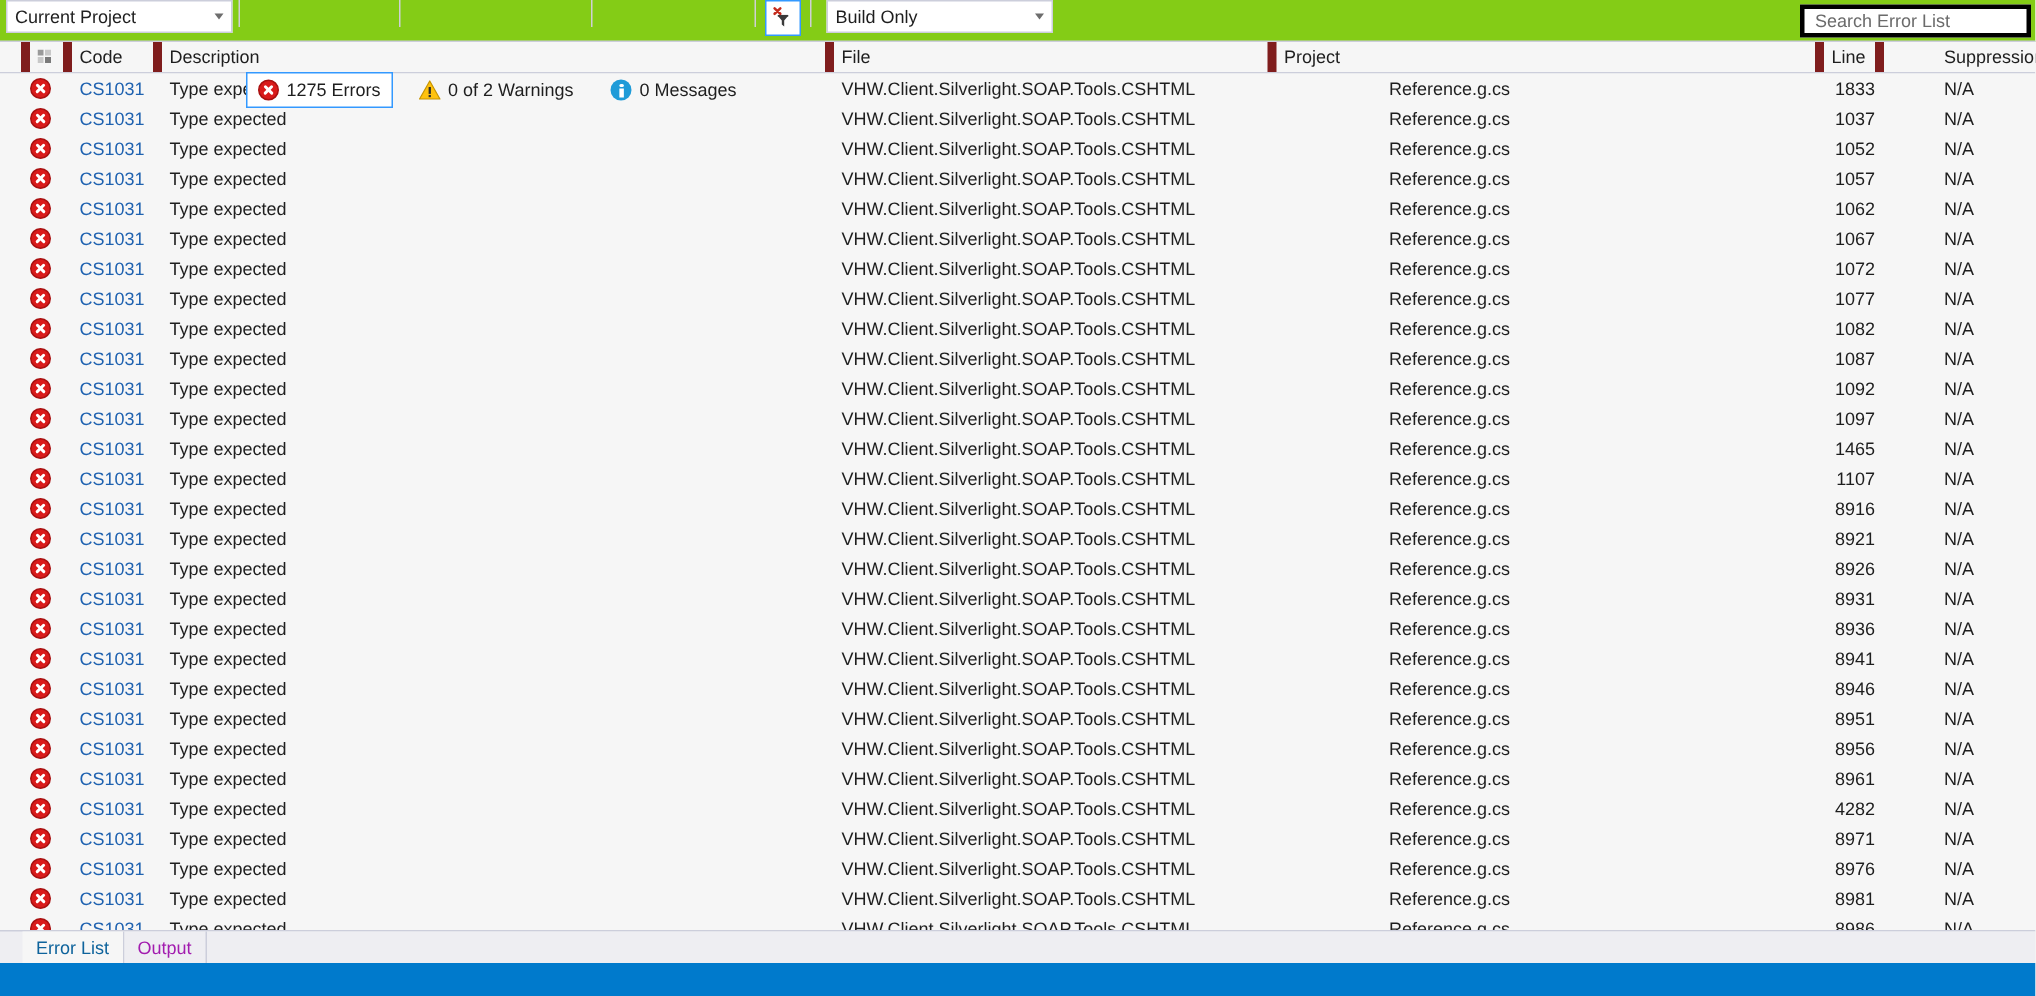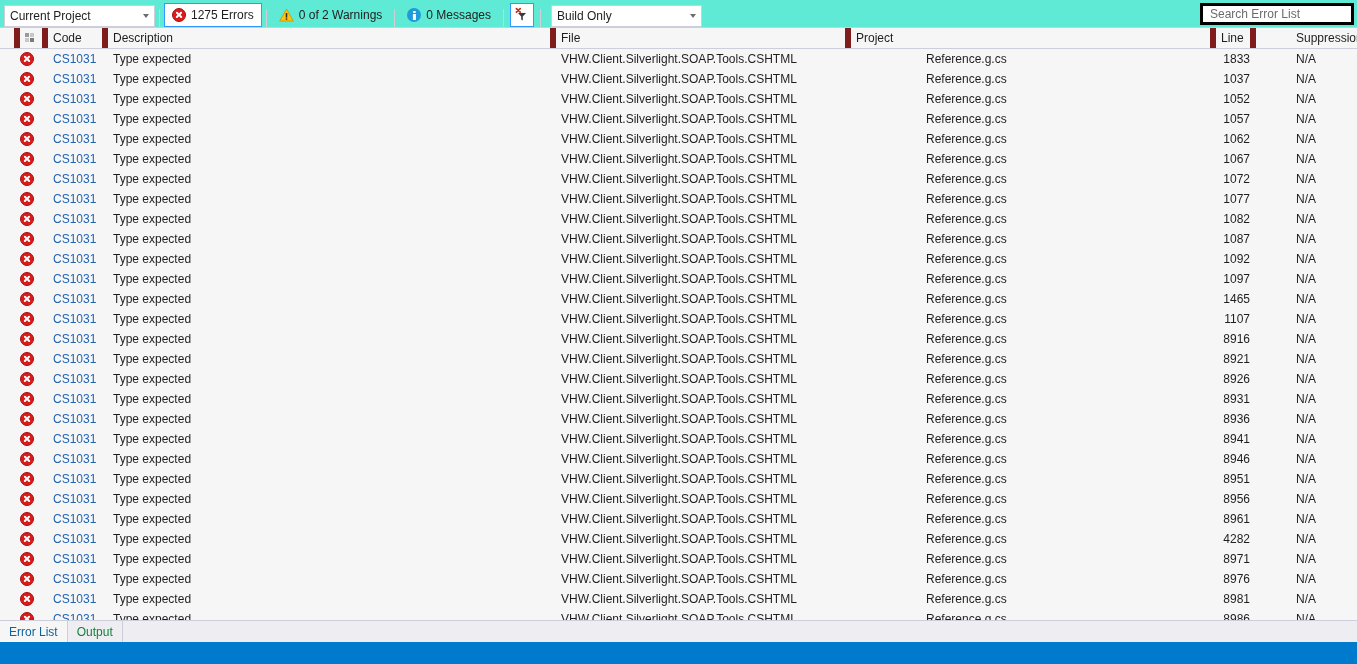--- a/index.html
+++ b/index.html
@@ -12,22 +12,22 @@
     font-size: 12px;
     color: #1e1e1e;
     -webkit-font-smoothing: antialiased;
   }
 
   .app { width: 1357px; height: 664px; display: flex; flex-direction: column; background: #f6f6f6; }
 
   
   .toolbar {
     height: 28px; min-height: 28px;
-    display: flex; align-items: flex-end;
-    background: #5eead4;
+    display: flex; align-items: flex-start;
+    background: #84cc16;
     border-bottom: 1px solid #cccedb;
     padding: 0 2px;
     position: relative;
   }
   .combo {
     height: 22px;
     background: #ffffff;
     border: 1px solid #cccedb;
     display: flex; align-items: center;
     padding: 0 0 0 5px;
@@ -61,20 +61,21 @@
   .counter-btn {
     height: 24px;
     display: flex; align-items: center;
     gap: 5px;
     padding: 0 7px;
     font-size: 12px;
     color: #1e1e1e;
     white-space: nowrap;
     background: transparent;
     border: 1px solid transparent;
+    margin-top: 48px;
   }
   .counter-btn.active {
     background: #ffffff;
     border: 1px solid #3399ff;
   }
 
   
   .ico-error {
     width: 14px; height: 14px; border-radius: 50%;
     background: #d91b1b;
@@ -194,25 +195,26 @@
   .c-line  { width: 40px; flex: none; }
   .c-supp  { width: 101px; flex: none; margin-left: 35px; }
 
   
   .tabstrip {
     height: 22px; min-height: 22px;
     display: flex; align-items: stretch;
     background: #eeeef2;
     border-top: 1px solid #cccedb;
     font-size: 12px;
+    padding-left: 15px;
   }
   .tab {
     display: flex; align-items: center;
     padding: 0 9px;
-    color: #15803d;
+    color: #a21caf;
     border-right: 1px solid #cccedb;
   }
   .tab.active {
     background: #f6f6f6;
     color: #0e639c;
   }
   .tab.inactive { background: #eeeef2; }
   .tabstrip .tab-filler { flex: 1; background: #eeeef2; }
 
   

